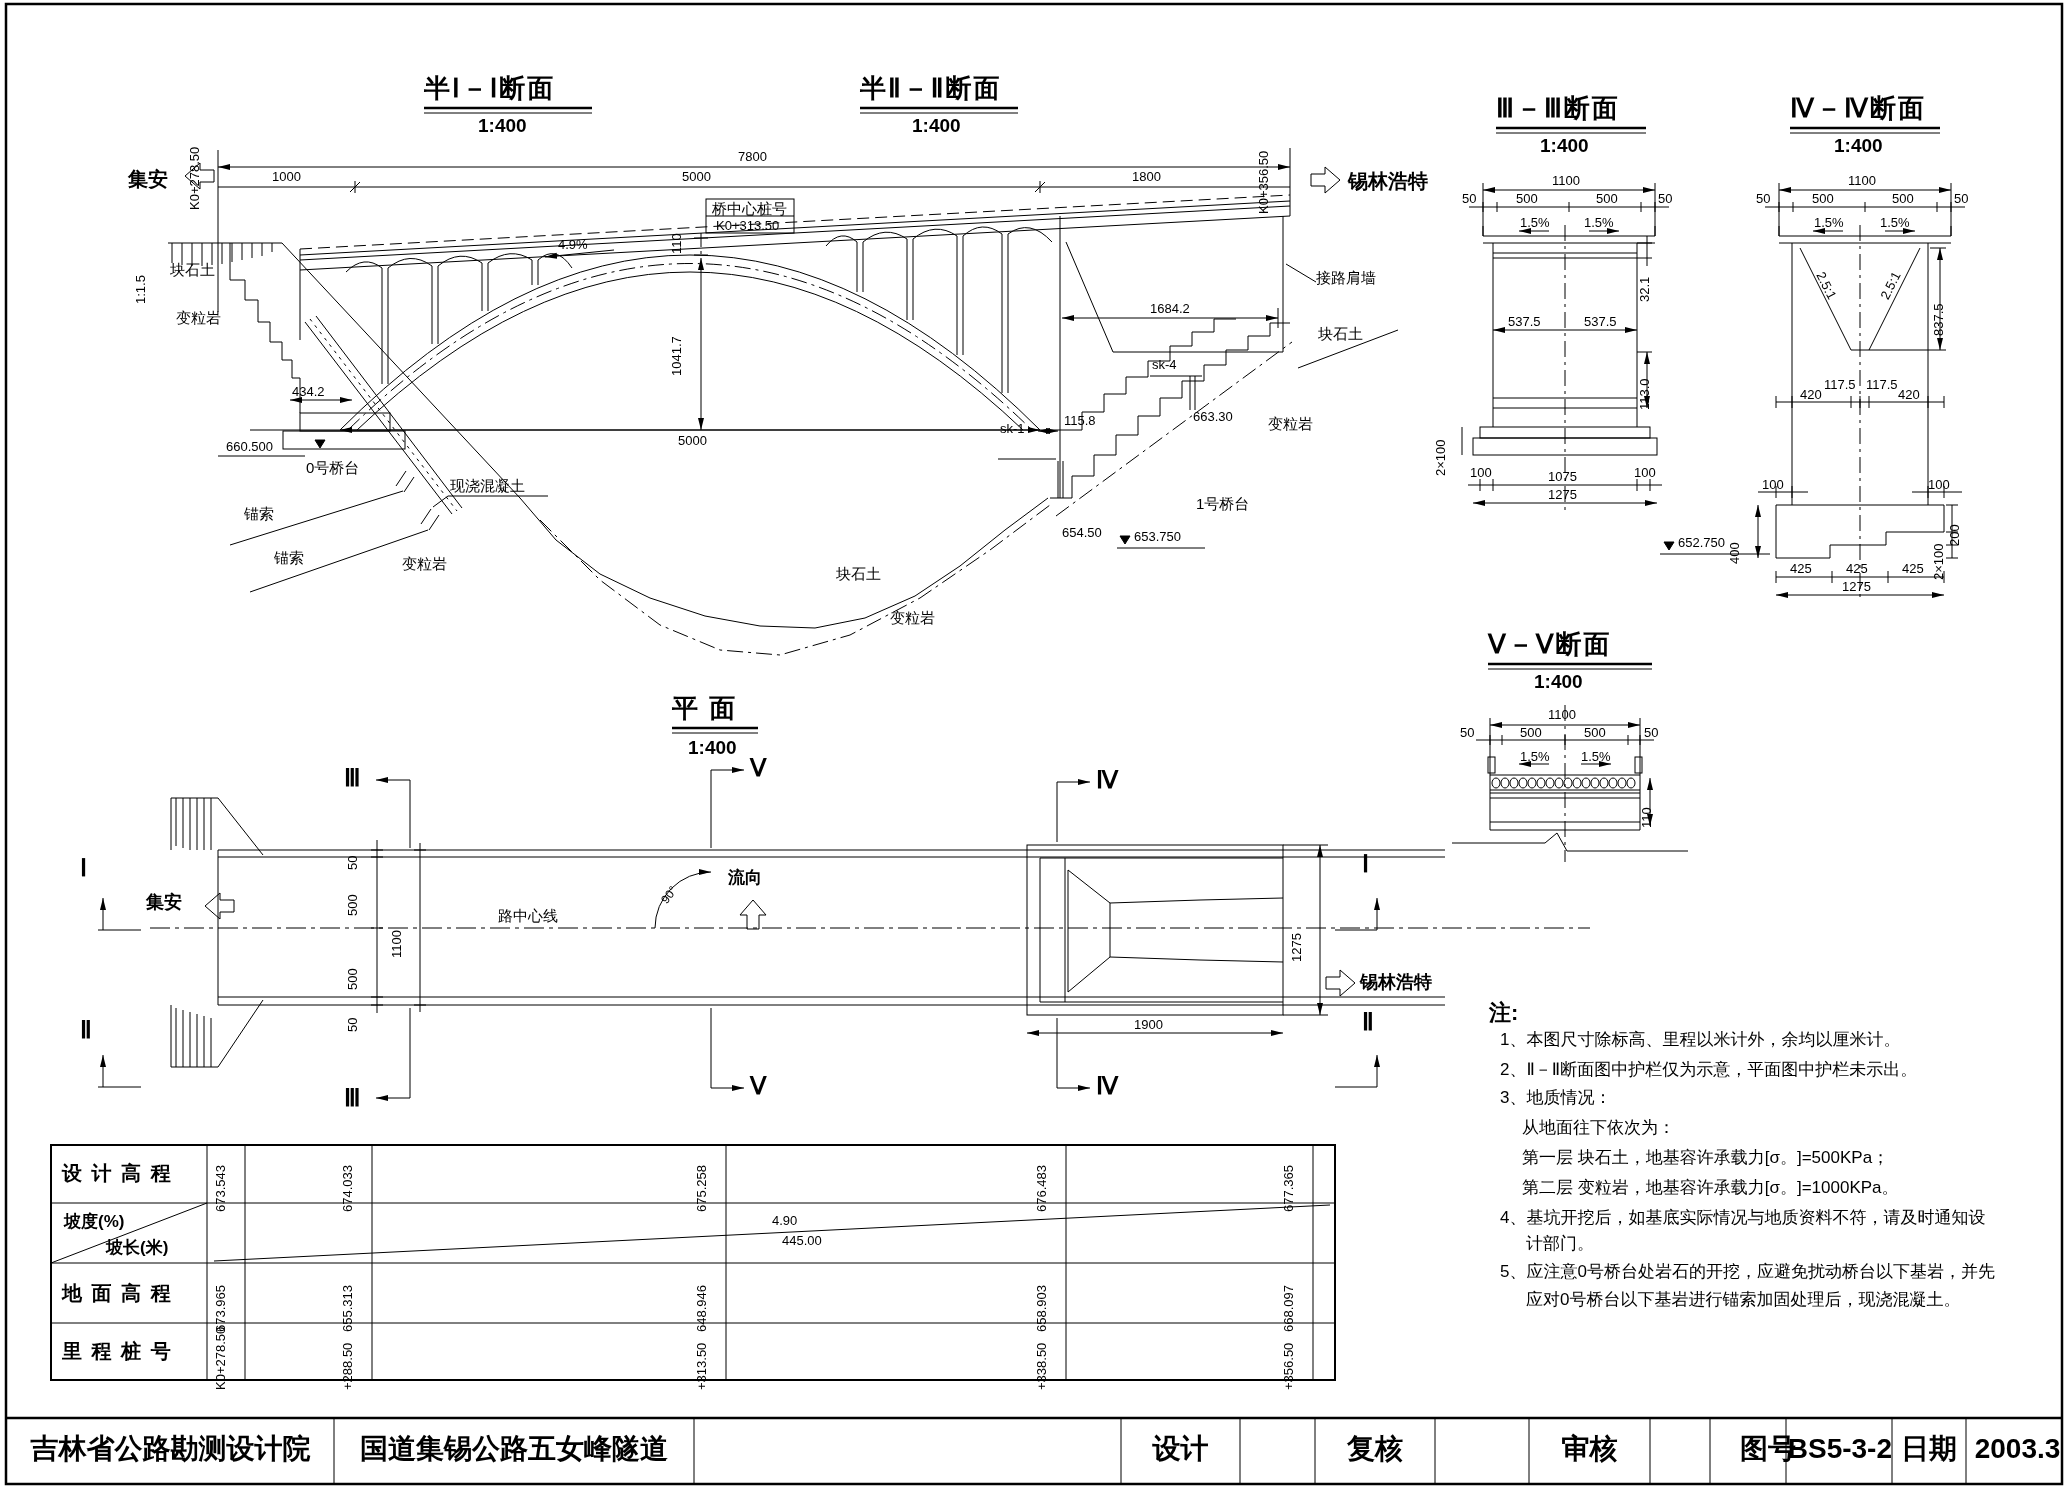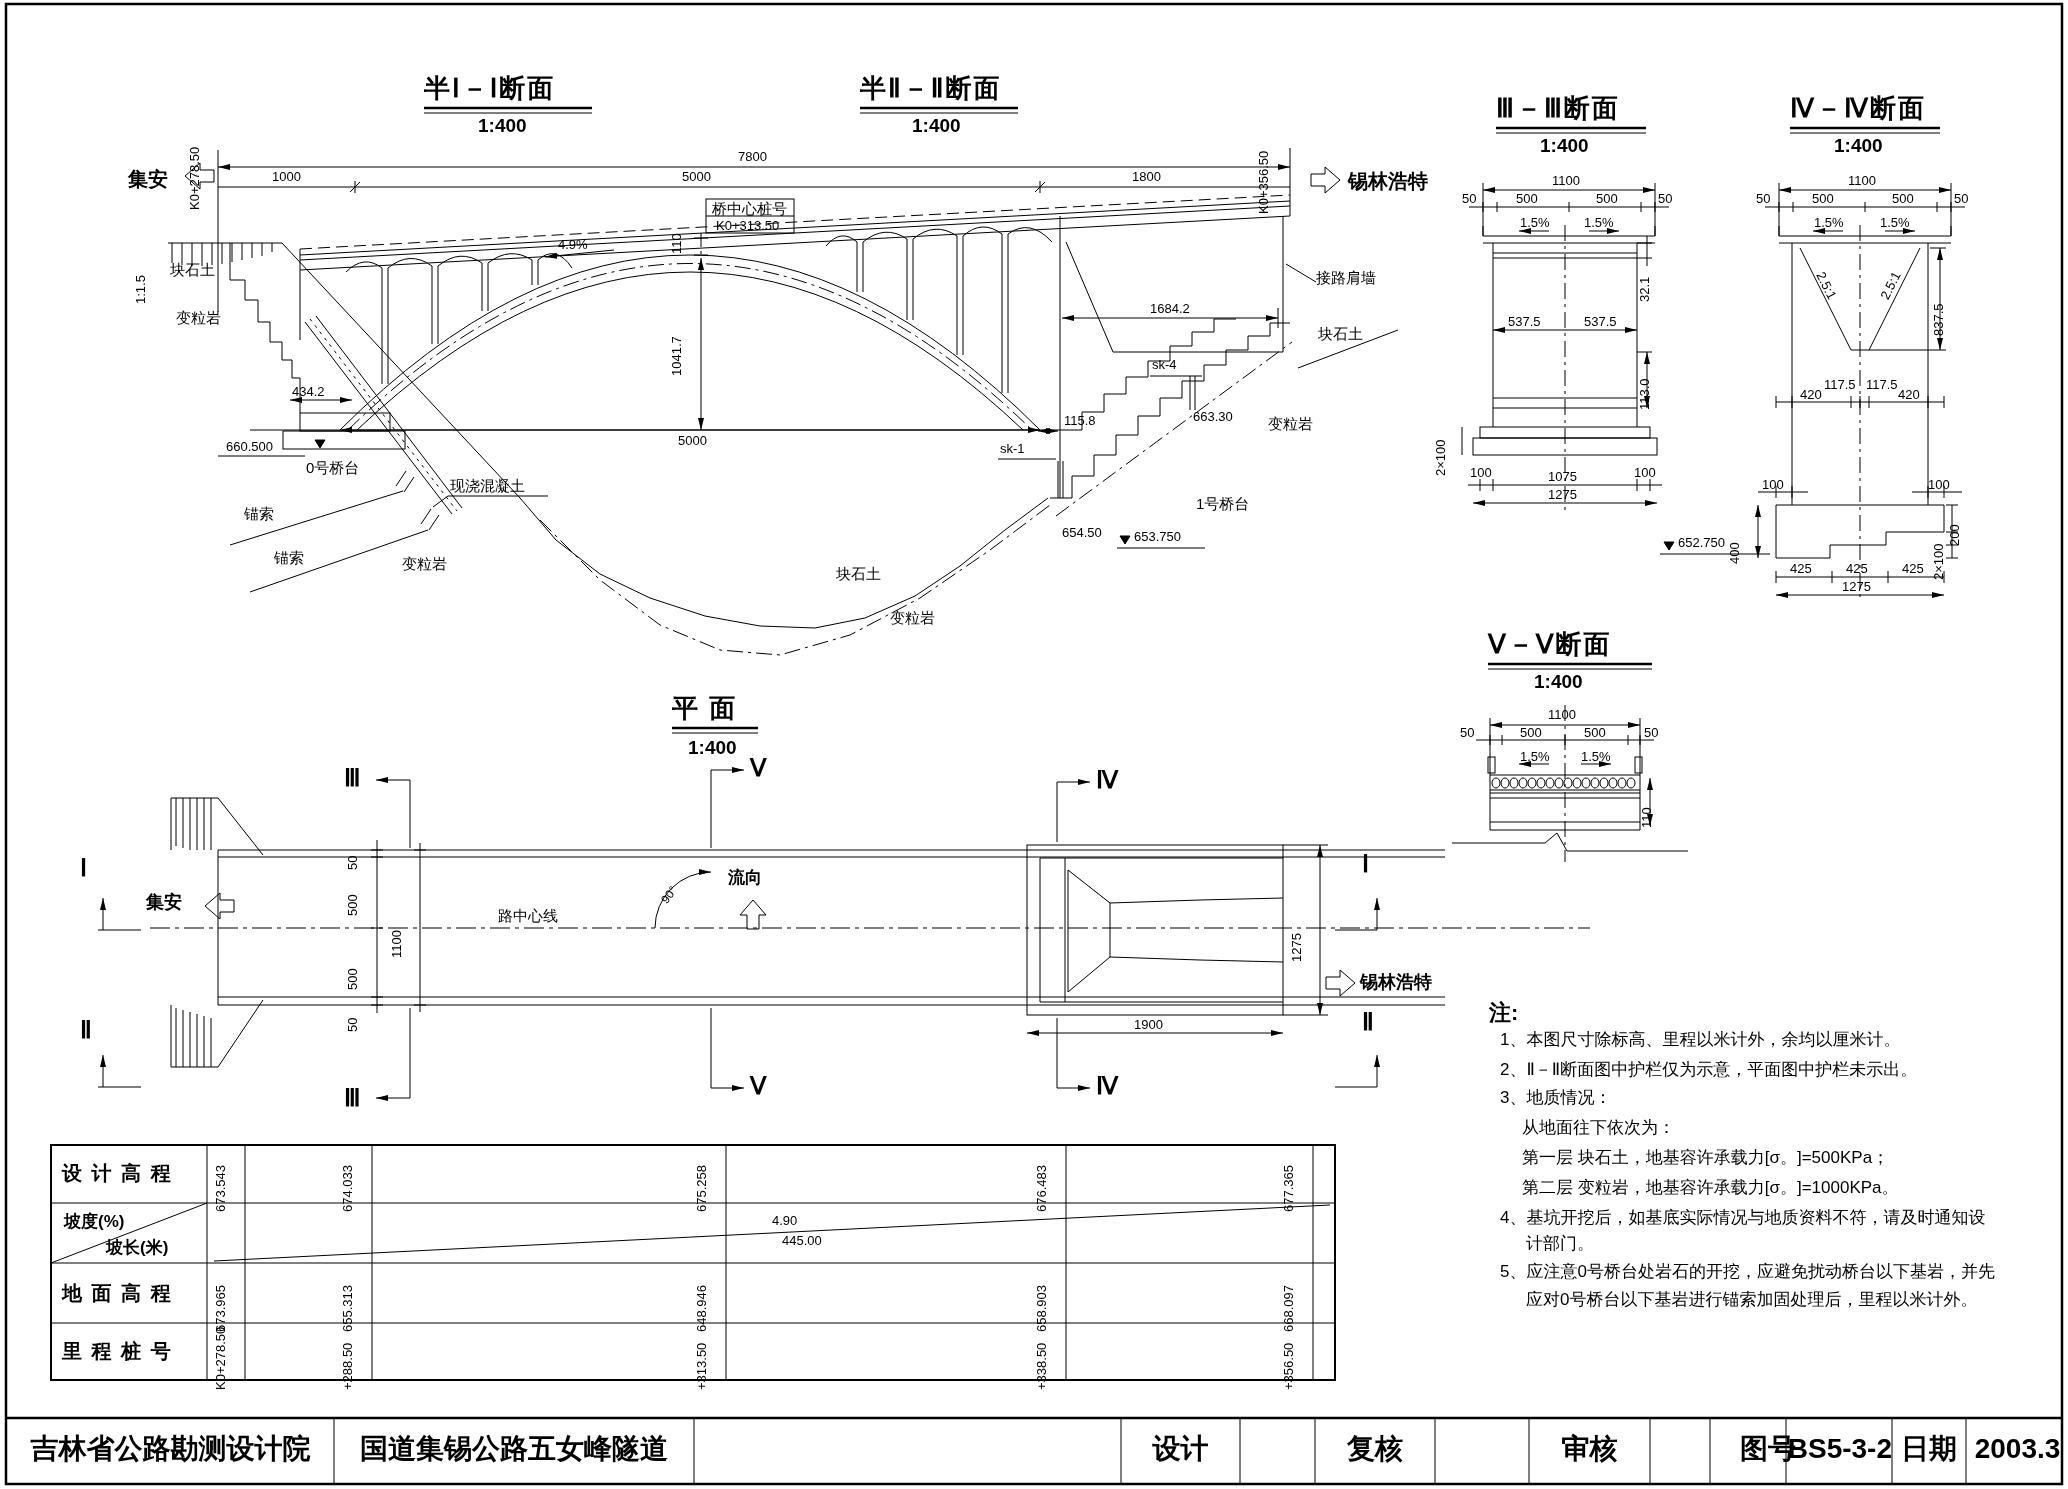--- a/index.html
+++ b/index.html
@@ -304,21 +304,21 @@
 <div class="lb" style="left:176px;top:310px;">变粒岩</div>
 <div class="dt" style="left:292px;top:385px;">434.2</div>
 <div class="dt" style="left:226px;top:440px;">660.500</div>
 <div class="lb" style="left:306px;top:460px;">0号桥台</div>
 <div class="lb" style="left:244px;top:506px;">锚索</div>
 <div class="lb" style="left:274px;top:550px;">锚索</div>
 <div class="lb" style="left:450px;top:478px;">现浇混凝土</div>
 <div class="lb" style="left:402px;top:556px;">变粒岩</div>
 <div class="lb" style="left:836px;top:566px;">块石土</div>
 <div class="lb" style="left:890px;top:610px;">变粒岩</div>
-<div class="dt" style="left:1000px;top:442px;">sk-1</div>
+<div class="dt" style="left:1000px;top:422px;">sk-1</div>
 <div class="dt" style="left:1152px;top:358px;">sk-4</div>
 <div class="dt" style="left:1064px;top:414px;">115.8</div>
 <div class="dt" style="left:1062px;top:526px;">654.50</div>
 <div class="dt" style="left:1134px;top:530px;">653.750</div>
 <div class="dt" style="left:1193px;top:410px;">663.30</div>
 <div class="lb" style="left:1196px;top:496px;">1号桥台</div>
 <div class="lb" style="left:1316px;top:270px;">接路肩墙</div>
 <div class="lb" style="left:1318px;top:326px;">块石土</div>
 <div class="lb" style="left:1268px;top:416px;">变粒岩</div>
 <div class="dt" style="left:1150px;top:302px;">1684.2</div>
@@ -431,21 +431,21 @@
 <div class="t" style="left:1489px;top:998px;font-size:22px;font-weight:700;">注:</div>
 <div class="nt" style="left:1500px;top:1030px;">1、本图尺寸除标高、里程以米计外，余均以厘米计。</div>
 <div class="nt" style="left:1500px;top:1060px;">2、Ⅱ－Ⅱ断面图中护栏仅为示意，平面图中护栏未示出。</div>
 <div class="nt" style="left:1500px;top:1088px;">3、地质情况：</div>
 <div class="nt" style="left:1522px;top:1118px;">从地面往下依次为：</div>
 <div class="nt" style="left:1522px;top:1148px;">第一层 块石土，地基容许承载力[σ。]=500KPa；</div>
 <div class="nt" style="left:1522px;top:1178px;">第二层 变粒岩，地基容许承载力[σ。]=1000KPa。</div>
 <div class="nt" style="left:1500px;top:1208px;">4、基坑开挖后，如基底实际情况与地质资料不符，请及时通知设</div>
 <div class="nt" style="left:1526px;top:1234px;">计部门。</div>
 <div class="nt" style="left:1500px;top:1262px;">5、应注意0号桥台处岩石的开挖，应避免扰动桥台以下基岩，并先</div>
-<div class="nt" style="left:1526px;top:1290px;">应对0号桥台以下基岩进行锚索加固处理后，里程以米计外。</div>
+<div class="nt" style="left:1526px;top:1290px;">应对0号桥台以下基岩进行锚索加固处理后，现浇混凝土。</div>
 
 <div class="tb" style="left:7px;top:1432px;width:327px;">吉林省公路勘测设计院</div>
 <div class="tb" style="left:334px;top:1432px;width:360px;">国道集锡公路五女峰隧道</div>
 <div class="tb" style="left:1121px;top:1432px;width:119px;">设计</div>
 <div class="tb" style="left:1315px;top:1432px;width:120px;">复核</div>
 <div class="tb" style="left:1529px;top:1432px;width:121px;">审核</div>
 <div class="tb" style="left:1710px;top:1432px;width:76px;padding-left:20px;">图号</div>
 <div class="tb" style="left:1786px;top:1432px;width:106px;text-align:right;">BS5-3-2</div>
 <div class="tb" style="left:1892px;top:1432px;width:74px;">日期</div>
 <div class="tb" style="left:1966px;top:1432px;width:103px;">2003.3</div>

